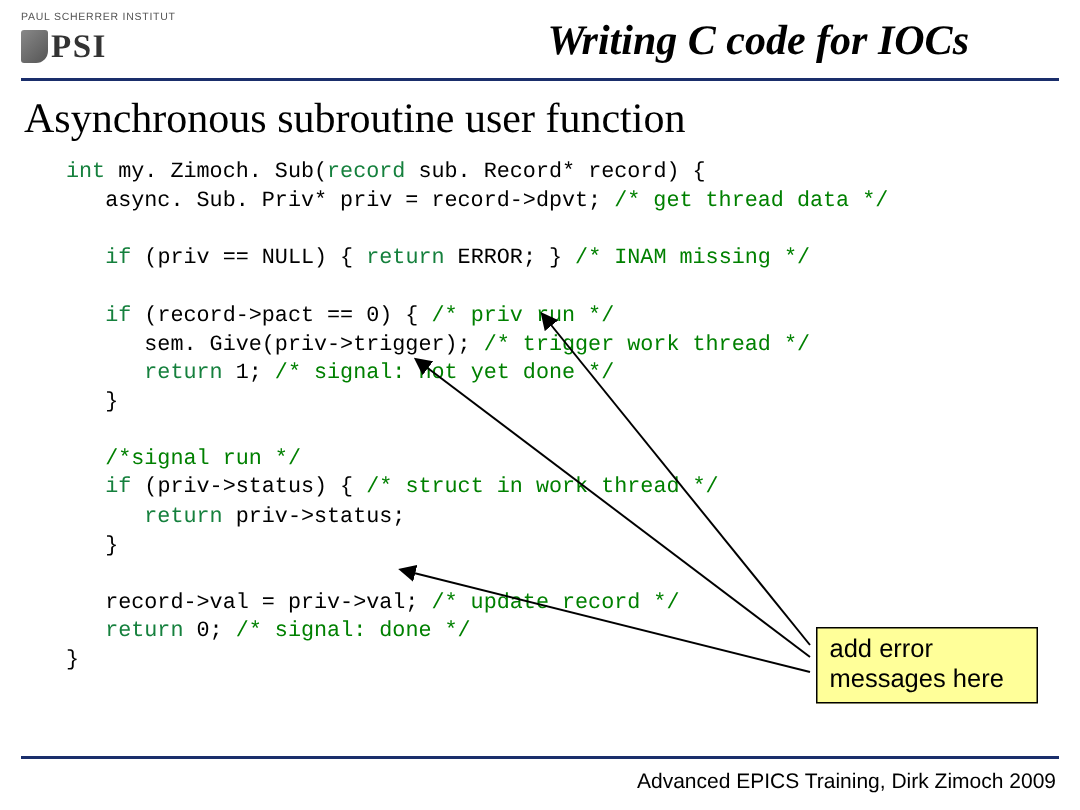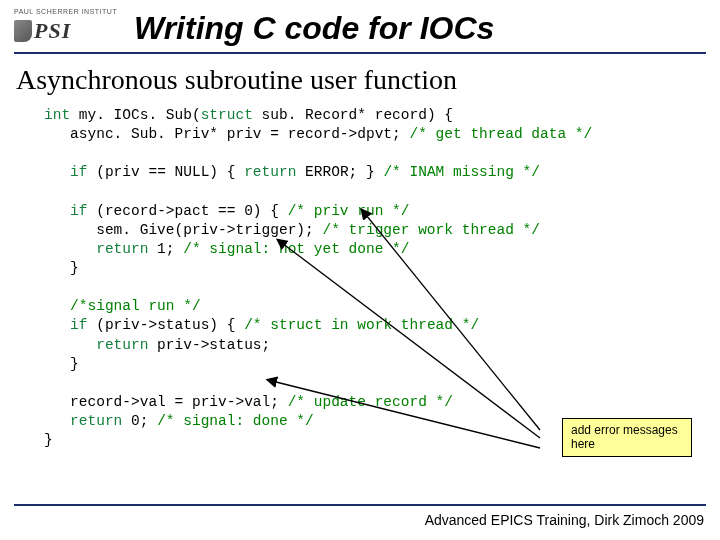--- a/index.html
+++ b/index.html
@@ -39,32 +39,31 @@
   .logo-shape {
     width: 18px;
     height: 22px;
     background: linear-gradient(135deg, #888, #555);
     border-radius: 2px 2px 8px 2px;
     margin-right: 2px;
   }
   .logo-letters {
     font-family: "Times New Roman", serif;
     font-weight: bold;
-    font-style: italic;
     font-size: 22px;
     color: #333;
     letter-spacing: 1px;
   }
   .title {
     flex: 1;
-    text-align: left;
-    font-family: Liberation Sans, sans-serif;
+    text-align: right;
+    font-family: Liberation Serif, serif;
     font-style: italic;
     font-weight: bold;
-    font-size: 32px;
+    font-size: 28px;
     color: #000;
     padding-right: 60px;
   }
   .hr-top {
     margin: 0 14px;
     border: none;
     border-top: 2px solid #1a2e6b;
   }
   .content {
     padding: 10px 16px 0 16px;
@@ -83,25 +82,25 @@
     white-space: pre;
     color: #000;
     padding-left: 28px;
   }
   .kw { color: #15803d; }
   .cm { color: #008000; }
   .callout {
     position: absolute;
     right: 28px;
     top: 418px;
-    width: 130px;
+    width: 148px;
     background: #ffff99;
     border: 1px solid #000;
     padding: 4px 8px;
-    font-size: 12px;
+    font-size: 17px;
     line-height: 1.2;
     color: #000;
     z-index: 5;
   }
   .arrows {
     position: absolute;
     top: 0;
     left: 0;
     pointer-events: none;
     z-index: 4;
@@ -134,21 +133,21 @@
       <div class="logo-letters">PSI</div>
     </div>
   </div>
   <div class="title">Writing C code for IOCs</div>
 </div>
 <hr class="hr-top">
 
 <div class="content">
   <div class="section-title">Asynchronous subroutine user function</div>
 
-  <div class="code"><span class="kw">int</span><span> my. IOCs. Sub(</span><span class="kw">struct</span><span> sub. Record* record) {</span>
+  <div class="code"><span class="kw">int</span><span> my. Zimoch. Sub(</span><span class="kw">record</span><span> sub. Record* record) {</span>
 <span>   async. Sub. Priv* priv = record-&gt;dpvt; </span><span class="cm">/* get thread data */</span>
 <span></span>
 <span class="kw">   if</span><span> (priv == NULL) { </span><span class="kw">return</span><span> ERROR; } </span><span class="cm">/* INAM missing */</span>
 <span></span>
 <span class="kw">   if</span><span> (record-&gt;pact == 0) { </span><span class="cm">/* priv run */</span>
 <span>      sem. Give(priv-&gt;trigger); </span><span class="cm">/* trigger work thread */</span>
 <span class="kw">      return</span><span> 1; </span><span class="cm">/* signal: not yet done */</span>
 <span>   }</span>
 <span></span>
 <span class="cm">   /*signal run */</span>

